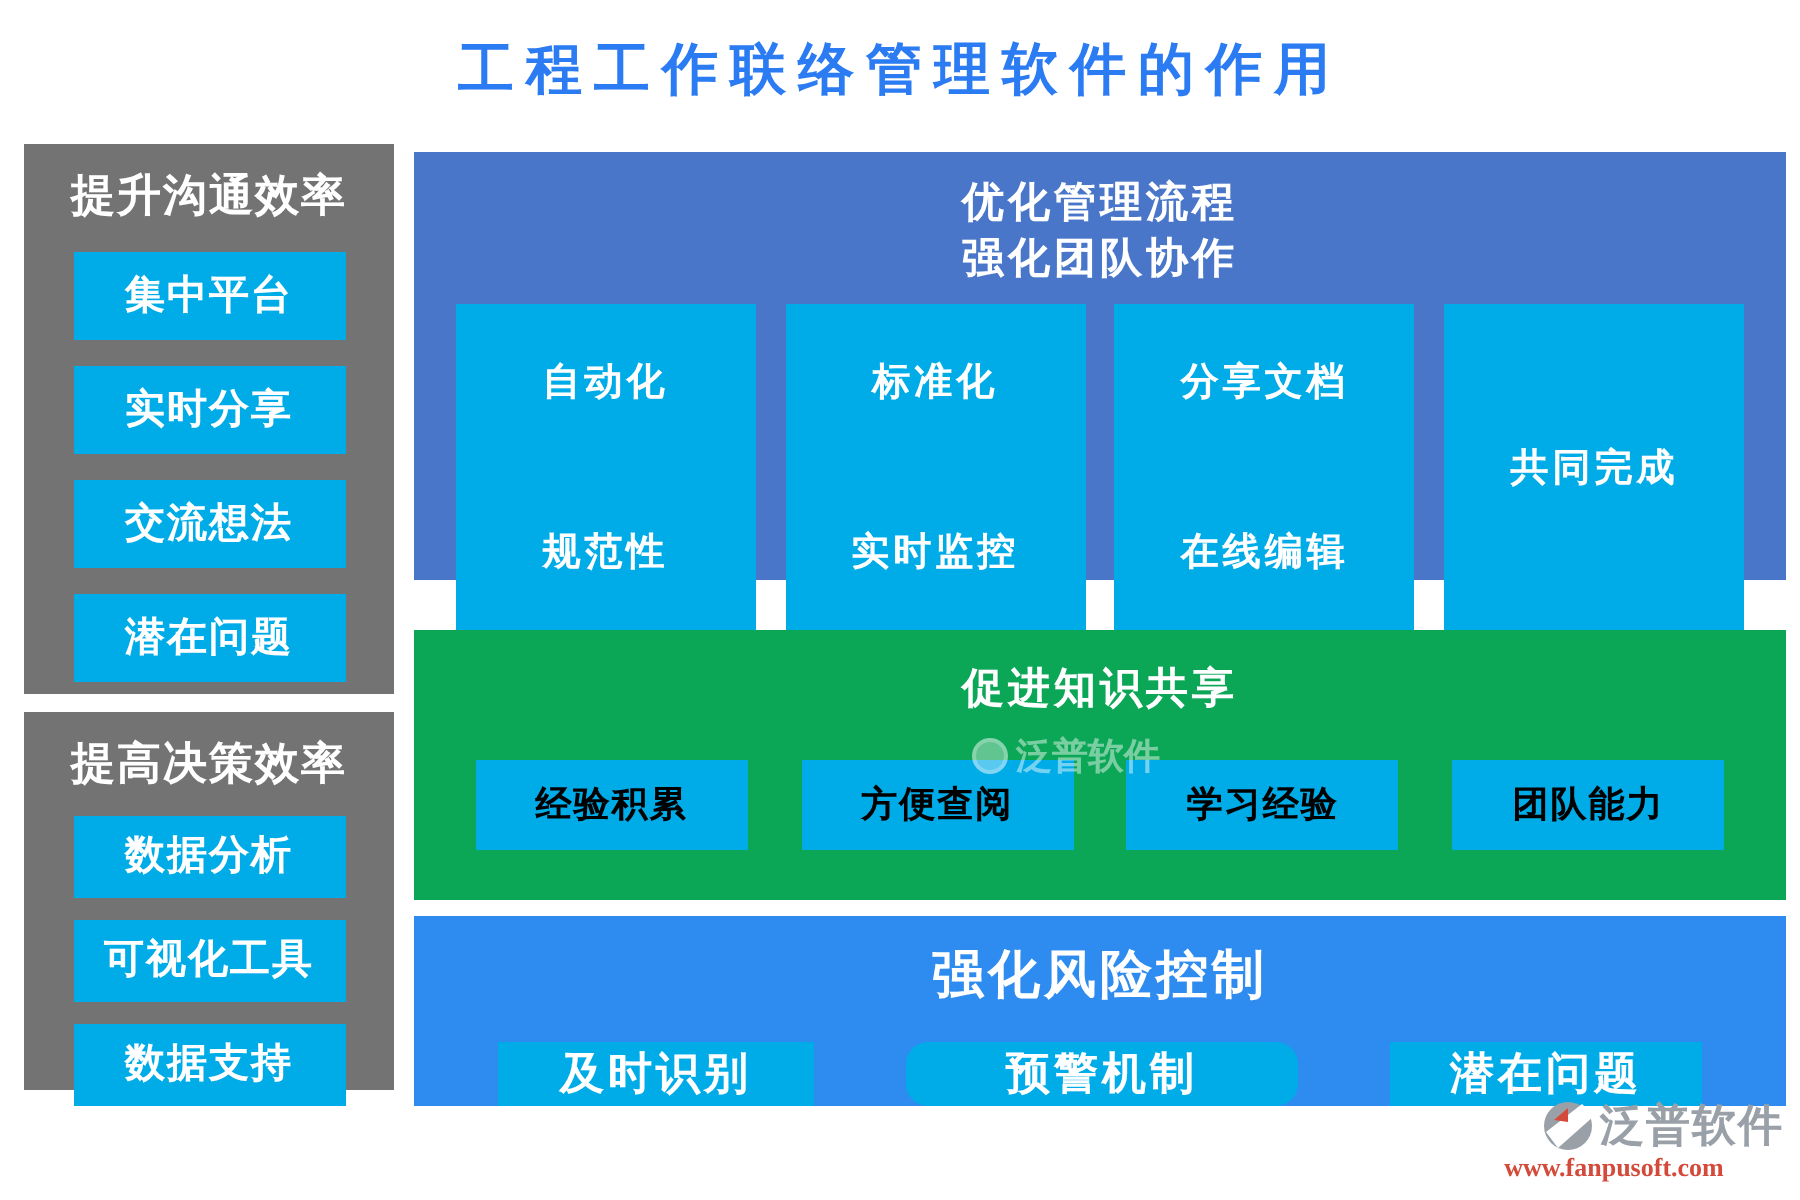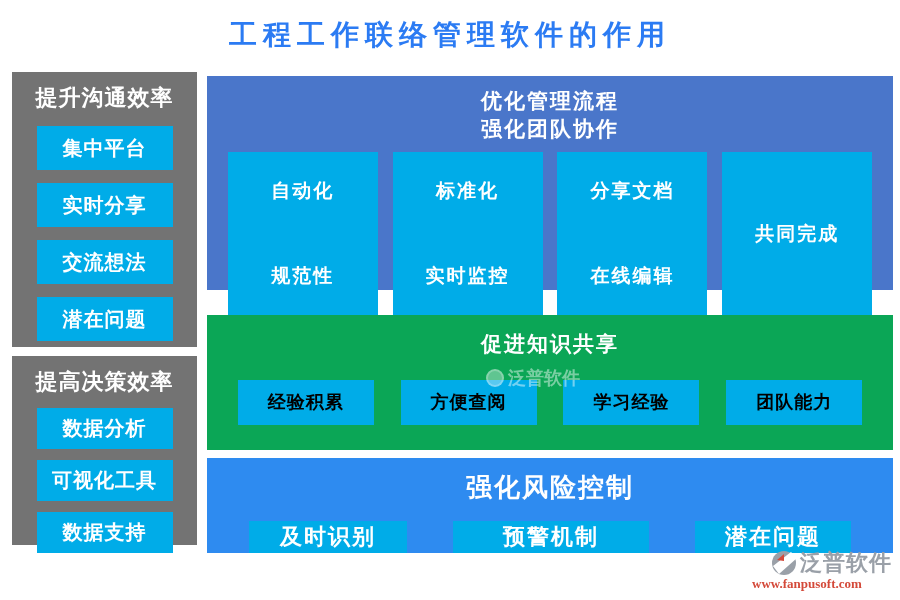--- a/index.html
+++ b/index.html
@@ -69,21 +69,21 @@
   .risk-row{
     display:flex;justify-content:space-between;
     margin-top:16px;padding:0 42px;
   }
   .risk-chip{
     height:32px;line-height:32px;text-align:center;
     background:#00ace8;color:#ffffff;font-weight:bold;font-size:22px;
     letter-spacing:2px;
   }
   .risk-1{width:158px;}
-  .risk-2{width:196px;}
+  .risk-2{width:196px;border-radius:11px;}
   .risk-3{width:156px;}
   
   .watermark{
     position:absolute;left:486px;top:366px;
     display:flex;align-items:center;gap:4px;
     color:rgba(255,255,255,0.45);font-weight:bold;font-size:18px;
     pointer-events:none;
   }
   .watermark .wm-circle{
     width:18px;height:18px;border-radius:50%;

